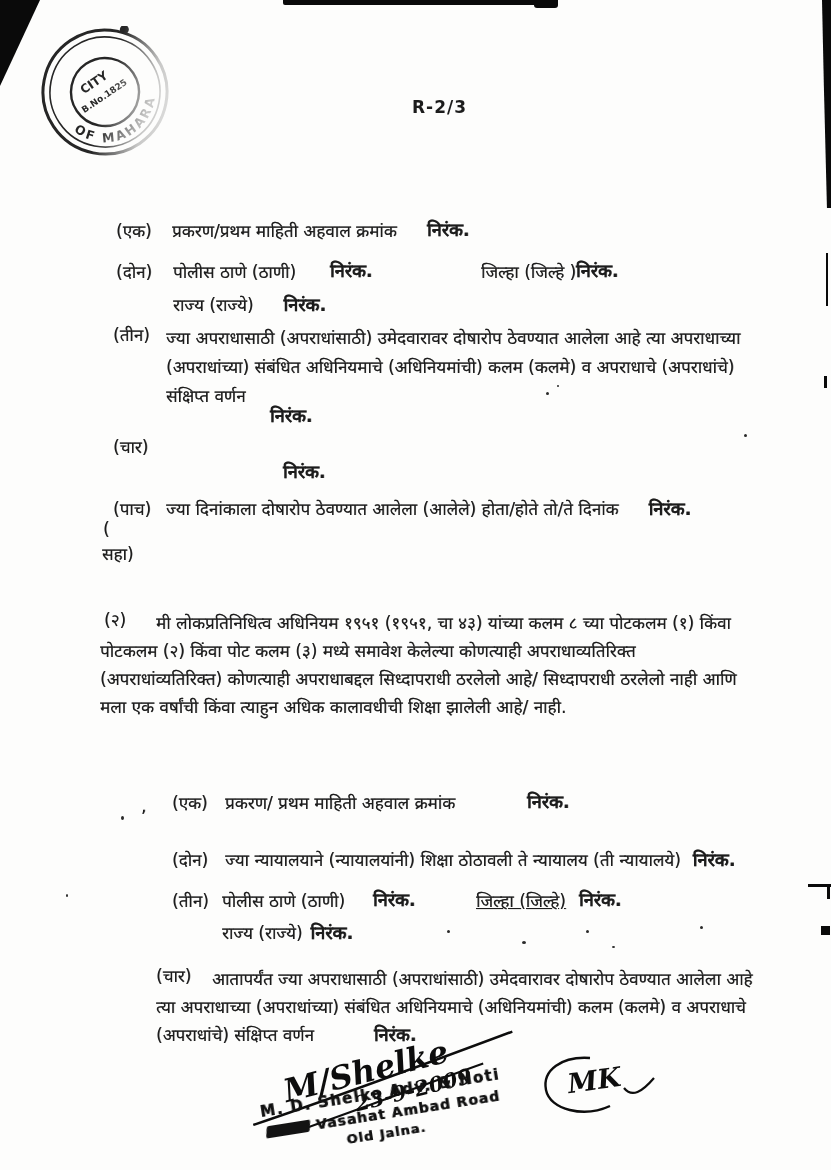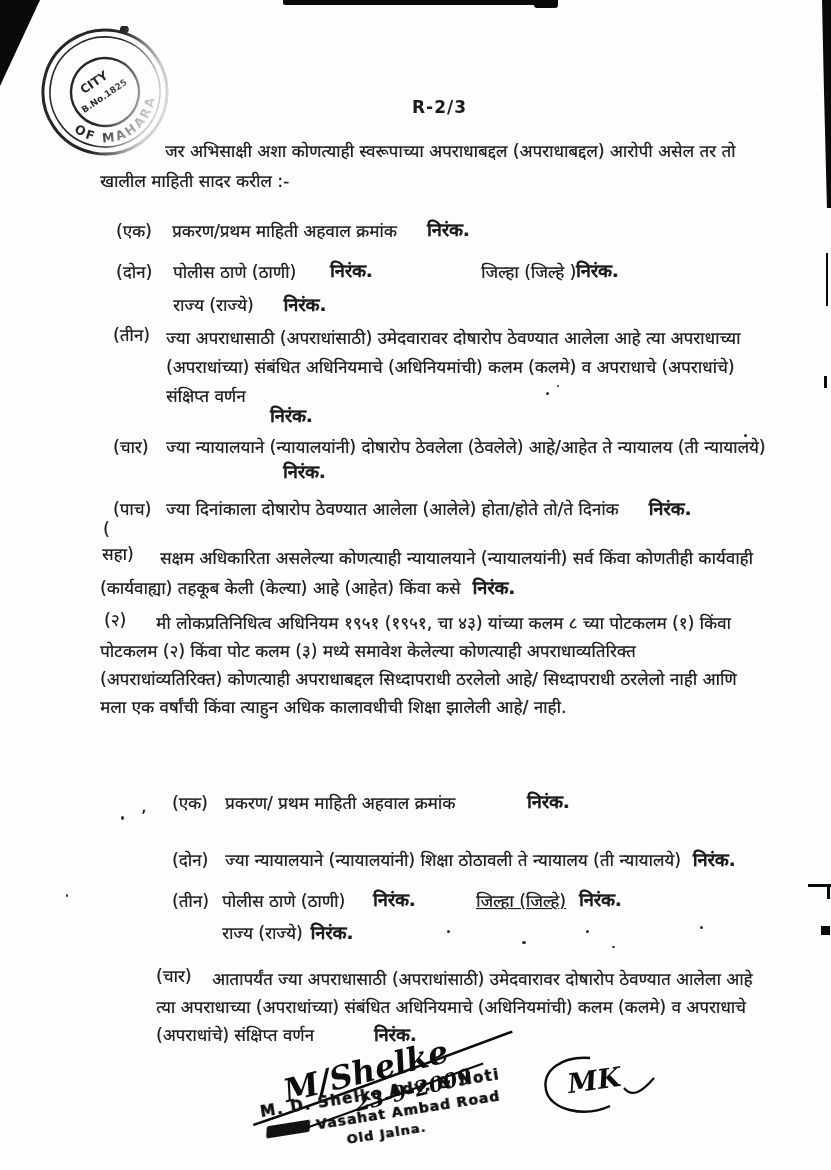--- a/index.html
+++ b/index.html
@@ -74,53 +74,48 @@
           <textPath href="#arcpath" startOffset="2">OF MAHARASHTRA</textPath>
         </text>
         <text x="76" y="56" font-size="12" font-weight="bold" fill="#141414">CITY</text>
         <text x="66" y="72" font-size="9" font-weight="bold" fill="#141414">B.No.1825</text>
       </g>
     </svg>
   </div>
 
   <div class="t hdr" style="left:412px;top:96px;">R-2/3</div>
 
-  <div class="w" style="left:100px;top:136px;width:648px;text-indent:65px;">जर अभिसाक्षी अशा कोणत्याही स्वरूपाच्या अपराधाबद्दल (अपराधाबद्दल) आरोपी असेल तर तो खालील माहिती सादर करील :-</div>
 
   <div class="t" style="left:116px;top:220px;">(एक)</div>
   <div class="t" style="left:172px;top:220px;">प्रकरण/प्रथम माहिती अहवाल क्रमांक</div>
   <div class="t v" style="left:427px;top:219px;">निरंक.</div>
 
   <div class="t" style="left:116px;top:261px;">(दोन)</div>
   <div class="t" style="left:173px;top:261px;">पोलीस ठाणे (ठाणी)</div>
   <div class="t v" style="left:330px;top:260px;">निरंक.</div>
   <div class="t" style="left:481px;top:261px;">जिल्हा (जिल्हे )</div>
   <div class="t v" style="left:576px;top:260px;">निरंक.</div>
   <div class="t" style="left:173px;top:294px;">
     <span>राज्य (राज्ये)</span><b class="v" style="margin-left:30px;">निरंक.</b>
   </div>
 
   <div class="t" style="left:113px;top:324px;">(तीन)</div>
   <div class="w" style="left:166px;top:324px;width:580px;line-height:29px;">ज्या अपराधासाठी (अपराधांसाठी) उमेदवारावर दोषारोप ठेवण्यात आलेला आहे त्या अपराधाच्या (अपराधांच्या) संबंधित अधिनियमाचे (अधिनियमांची) कलम (कलमे) व अपराधाचे (अपराधांचे) संक्षिप्त वर्णन</div>
   <div class="t v" style="left:270px;top:405px;">निरंक.</div>
 
   <div class="t" style="left:113px;top:436px;">(चार)</div>
-  <div class="t" style="left:166px;top:436px;">ज्या न्यायालयाने (न्यायालयांनी) दोषारोप ठेवलेला (ठेवलेले) आहे/आहेत ते न्यायालय (ती न्यायालये)</div>
   <div class="t v" style="left:283px;top:461px;">निरंक.</div>
 
   <div class="t" style="left:113px;top:498px;">(पाच)</div>
   <div class="t" style="left:166px;top:498px;">
     <span>ज्या दिनांकाला दोषारोप ठेवण्यात आलेला (आलेले) होता/होते तो/ते दिनांक</span><b class="v" style="margin-left:30px;">निरंक.</b>
   </div>
   <div class="t" style="left:103px;top:518px;">(</div>
 
   <div class="t" style="left:102px;top:543px;">सहा)</div>
-  <div class="w" style="left:100px;top:543px;width:668px;text-indent:60px;">
-    <span>सक्षम अधिकारिता असलेल्या कोणत्याही न्यायालयाने (न्यायालयांनी) सर्व  किंवा कोणतीही कार्यवाही (कार्यवाह्या) तहकूब केली (केल्या) आहे (आहेत) किंवा कसे</span><b class="v" style="margin-left:12px;">निरंक.</b>
-  </div>
 
   <div class="t" style="left:104px;top:609px;">(२)</div>
   <div class="w" style="left:100px;top:609px;width:660px;text-indent:56px;line-height:28px;">मी लोकप्रतिनिधित्व अधिनियम १९५१ (१९५१, चा ४३) यांच्या कलम ८ च्या पोटकलम (१) किंवा पोटकलम (२) किंवा पोट कलम (३) मध्ये समावेश केलेल्या कोणत्याही अपराधाव्यतिरिक्त (अपराधांव्यतिरिक्त) कोणत्याही अपराधाबद्दल सिध्दापराधी ठरलेलो आहे/ सिध्दापराधी ठरलेलो नाही आणि मला एक वर्षांची किंवा त्याहुन अधिक कालावधीची शिक्षा झालेली आहे/ नाही.</div>
 
 
   <div class="t" style="left:141px;top:795px;">,</div>
   <div class="t" style="left:172px;top:792px;">(एक)</div>
   <div class="t" style="left:225px;top:792px;">प्रकरण/ प्रथम माहिती अहवाल क्रमांक</div>
   <div class="t v" style="left:527px;top:791px;">निरंक.</div>
 

